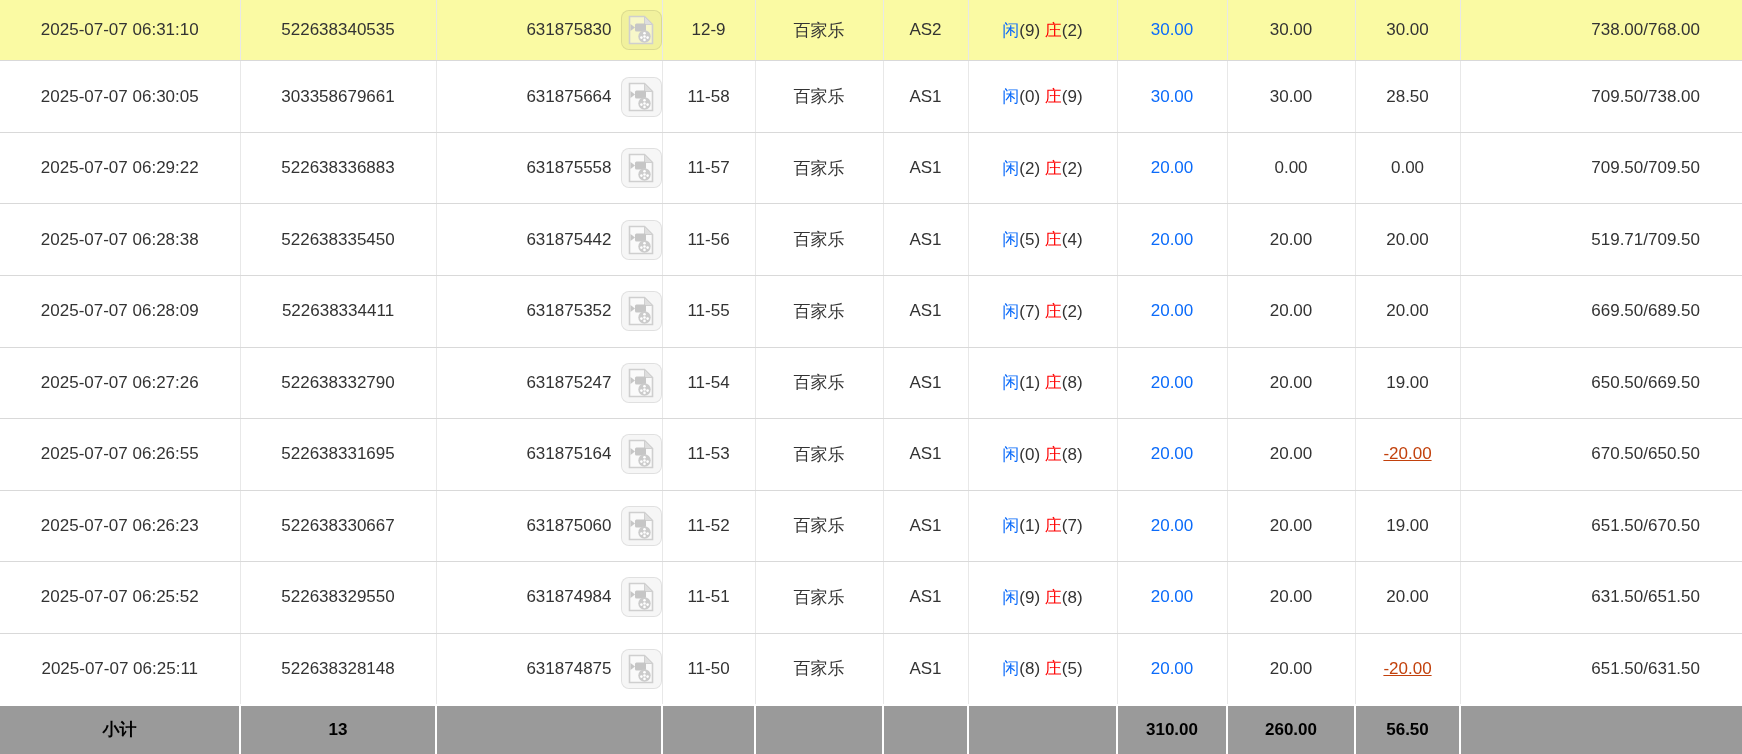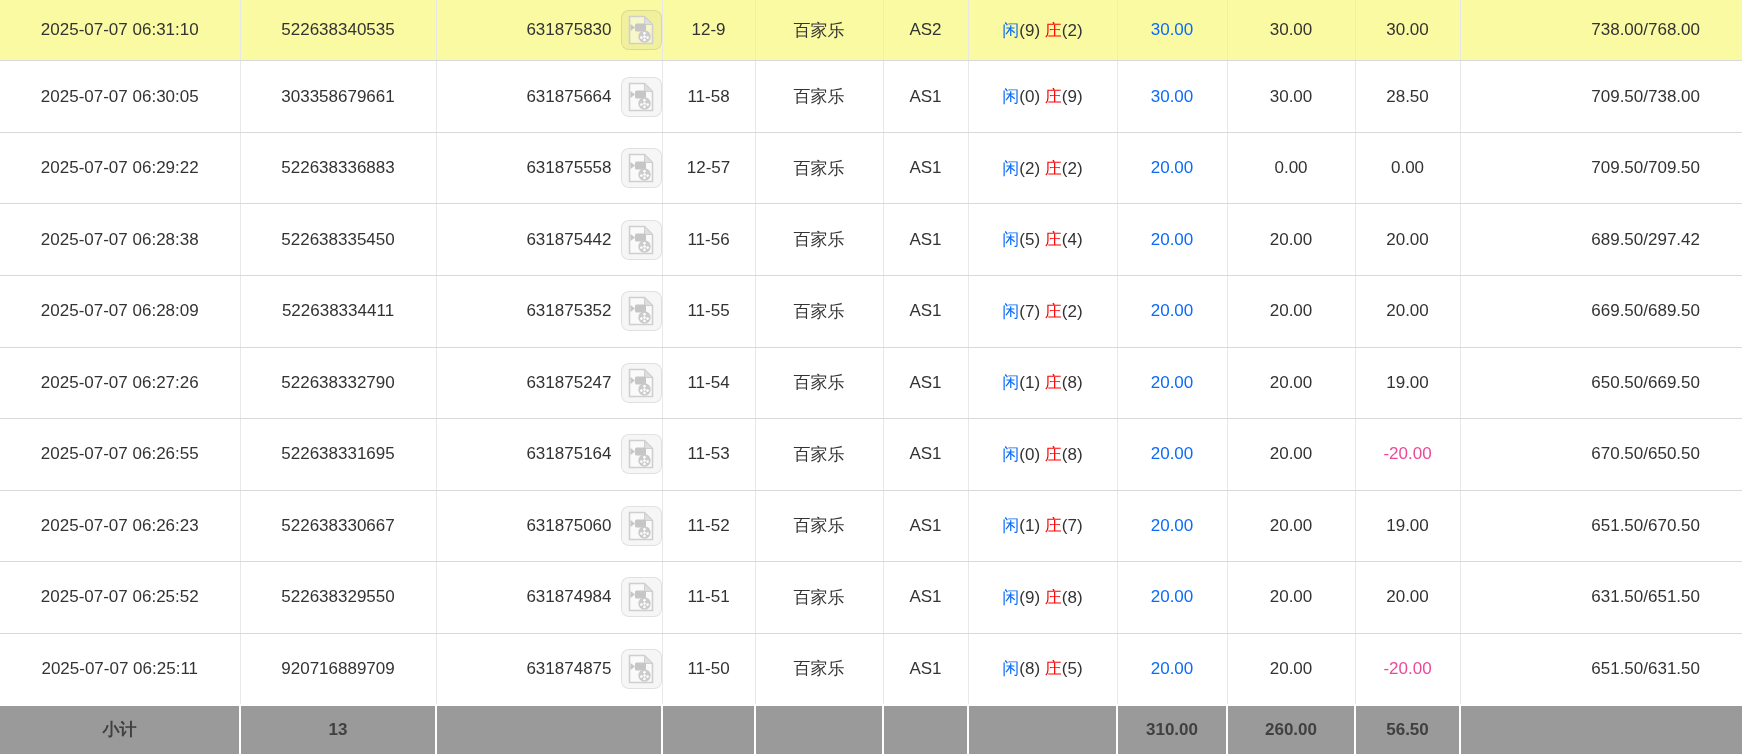--- a/index.html
+++ b/index.html
@@ -51,27 +51,27 @@
     display: inline-flex; align-items: center; justify-content: center;
     width: 41px; height: 40px;
     background: rgba(0,0,0,0.035);
     border: 1px solid rgba(0,0,0,0.09);
     border-radius: 8px;
     box-sizing: border-box;
     cursor: pointer;
   }
   .blue { color: #0b6bfa; }
   .red  { color: #fe0000; }
-  .neg  { color: #ec4899; }
+  .neg  { color: #c2410c; text-decoration: underline; }
 
   tr.summary-row { background: #9a9a9a; height: 46px; }
   tr.summary-row td {
     border-right: 2px solid #ffffff;
     border-top: 2px solid #ffffff;
-    color: #404040;
+    color: #000000;
     font-weight: bold;
     text-align: center;
     vertical-align: middle;
     padding: 0;
     white-space: nowrap;
   }
   tr.summary-row td:last-child { border-right: none; }
 </style>
 </head>
 <body>
@@ -168,21 +168,21 @@
       <circle cx="17.5" cy="21.5" r="6.2" fill="#cbcbcb"></circle>
       <circle cx="17.5" cy="21.5" r="1.3" fill="#ffffff"></circle>
       <circle cx="17.5" cy="18.2" r="1.3" fill="#ffffff"></circle>
       <circle cx="14.4" cy="22.6" r="1.3" fill="#ffffff"></circle>
       <circle cx="20.6" cy="22.6" r="1.3" fill="#ffffff"></circle>
       <circle cx="17.5" cy="24.9" r="1.3" fill="#ffffff"></circle>
     </svg>
   </span>
 </span>
         </td>
-        <td><span>12-57</span></td>
+        <td><span>11-57</span></td>
         <td><span>百家乐</span></td>
         <td><span>AS1</span></td>
         <td><span class="blue">闲</span><span>(2)</span> <span class="red">庄</span><span>(2)</span></td>
         <td><span class="blue">20.00</span></td>
         <td><span>0.00</span></td>
         <td><span>0.00</span></td>
         <td class="balance-cell"><span>709.50/709.50</span></td>
       </tr>
       <tr class="data-row">
         <td><span>2025-07-07 06:28:38</span></td>
@@ -206,21 +206,21 @@
   </span>
 </span>
         </td>
         <td><span>11-56</span></td>
         <td><span>百家乐</span></td>
         <td><span>AS1</span></td>
         <td><span class="blue">闲</span><span>(5)</span> <span class="red">庄</span><span>(4)</span></td>
         <td><span class="blue">20.00</span></td>
         <td><span>20.00</span></td>
         <td><span>20.00</span></td>
-        <td class="balance-cell"><span>689.50/297.42</span></td>
+        <td class="balance-cell"><span>519.71/709.50</span></td>
       </tr>
       <tr class="data-row">
         <td><span>2025-07-07 06:28:09</span></td>
         <td><span>522638334411</span></td>
         <td>
           <span class="gameid-wrap">
             <span>631875352</span>
   <span class="video-btn">
     <svg width="28" height="30" viewBox="0 0 28 30" xmlns="http://www.w3.org/2000/svg">
       <path d="M2.5 1.5 h15 l8 8 v19 h-23 z" fill="rgba(255,255,255,0.45)" stroke="#cfcfcf" stroke-width="1.6"></path>
@@ -365,21 +365,21 @@
         <td><span>百家乐</span></td>
         <td><span>AS1</span></td>
         <td><span class="blue">闲</span><span>(9)</span> <span class="red">庄</span><span>(8)</span></td>
         <td><span class="blue">20.00</span></td>
         <td><span>20.00</span></td>
         <td><span>20.00</span></td>
         <td class="balance-cell"><span>631.50/651.50</span></td>
       </tr>
       <tr class="data-row">
         <td><span>2025-07-07 06:25:11</span></td>
-        <td><span>920716889709</span></td>
+        <td><span>522638328148</span></td>
         <td>
           <span class="gameid-wrap">
             <span>631874875</span>
   <span class="video-btn">
     <svg width="28" height="30" viewBox="0 0 28 30" xmlns="http://www.w3.org/2000/svg">
       <path d="M2.5 1.5 h15 l8 8 v19 h-23 z" fill="rgba(255,255,255,0.45)" stroke="#cfcfcf" stroke-width="1.6"></path>
       <path d="M17.5 1.5 l8 8 h-8 z" fill="#dedede" stroke="#cfcfcf" stroke-width="1"></path>
       <rect x="8" y="8.5" width="11" height="8" rx="1.5" fill="#c6c6c6"></rect>
       <path d="M8 12.5 l-4.5 -3.5 v7 z" fill="#c6c6c6"></path>
       <circle cx="17.5" cy="21.5" r="6.2" fill="#cbcbcb"></circle>

